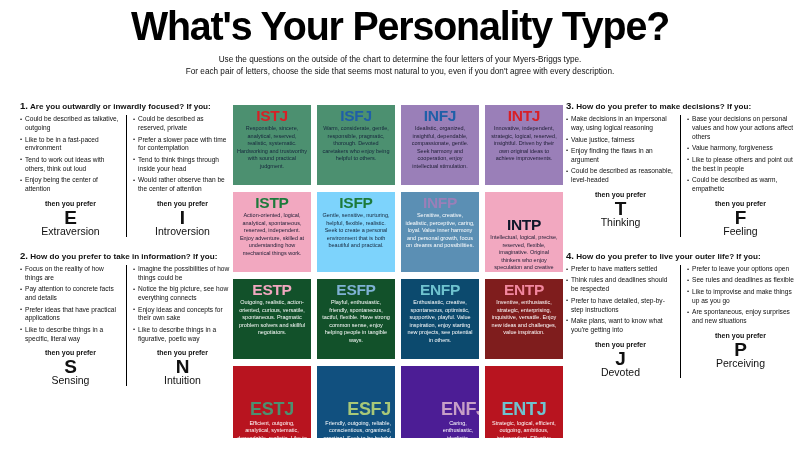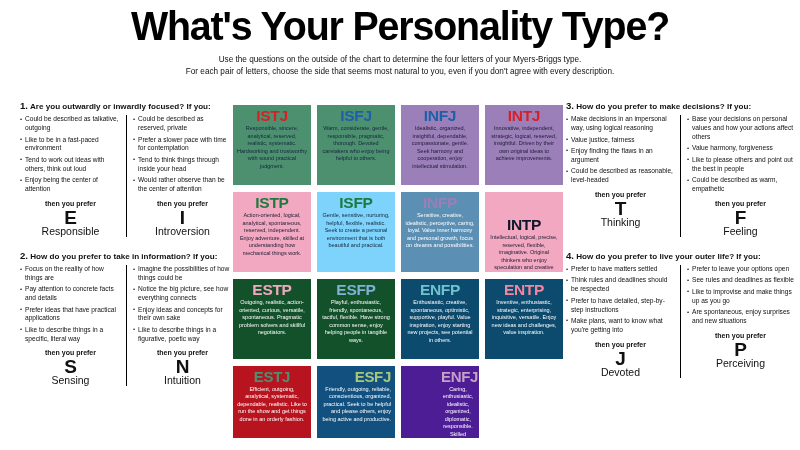--- a/index.html
+++ b/index.html
@@ -119,21 +119,21 @@
     font-size: 15.5px;
     font-weight: bold;
     line-height: 1.05;
     letter-spacing: -0.3px;
     margin-bottom: 1px;
   }
   .type-desc {
     font-size: 5.5px;
     line-height: 1.37;
   }
-  .row4 .type-code { font-size: 15px; }
+  .row4 .type-code { font-size: 18px; margin-top: 31px; }
 </style>
 </head>
 <body>
 
 <div class="page">
 
   <h1 class="title">What's Your Personality Type?</h1>
   <div class="subtitle">
     <div>Use the questions on the outside of the chart to determine the four letters of your Myers-Briggs type.</div>
     <div>For each pair of letters, choose the side that seems most natural to you, even if you don't agree with every description.</div>
@@ -151,21 +151,21 @@
         <div class="qcols">
           <div class="qcol left">
             <ul class="bullets">
               <li>Could be described as talkative, outgoing</li>
               <li>Like to be in a fast-paced environment</li>
               <li>Tend to work out ideas with others, think out loud</li>
               <li>Enjoy being the center of attention</li>
             </ul>
             <div class="then">then you prefer</div>
             <div class="letter">E</div>
-            <div class="lname">Responsible</div>
+            <div class="lname">Extraversion</div>
           </div>
           <div class="qcol right">
             <ul class="bullets">
               <li>Could be described as reserved, private</li>
               <li>Prefer a slower pace with time for contemplation</li>
               <li>Tend to think things through inside your head</li>
               <li>Would rather observe than be the center of attention</li>
             </ul>
             <div class="then">then you prefer</div>
             <div class="letter">I</div>
@@ -249,36 +249,40 @@
           <div class="type-desc">Outgoing, realistic, action-oriented, curious, versatile, spontaneous. Pragmatic problem solvers and skillful negotiators.</div>
         </div>
         <div class="type-card" style="background-color: rgb(18, 81, 42); color: rgb(255, 255, 255);">
           <div class="type-code" style="color: rgb(127, 178, 212);">ESFP</div>
           <div class="type-desc">Playful, enthusiastic, friendly, spontaneous, tactful, flexible. Have strong common sense, enjoy helping people in tangible ways.</div>
         </div>
         <div class="type-card" style="background-color: #0c4a6e; color: rgb(255, 255, 255);">
           <div class="type-code" style="color: rgb(111, 195, 207);">ENFP</div>
           <div class="type-desc">Enthusiastic, creative, spontaneous, optimistic, supportive, playful. Value inspiration, enjoy starting new projects, see potential in others.</div>
         </div>
-        <div class="type-card" style="background-color: #0c4a6e; color: rgb(255, 255, 255);">
+        <div class="type-card" style="background-color: #7f1d1d; color: rgb(255, 255, 255);">
           <div class="type-code" style="color: rgb(242, 135, 159);">ENTP</div>
           <div class="type-desc">Inventive, enthusiastic, strategic, enterprising, inquisitive, versatile. Enjoy new ideas and challenges, value inspiration.</div>
         </div>
 
         <div class="type-card row4" style="background-color: rgb(184, 20, 31); color: rgb(255, 255, 255);">
           <div class="type-code" style="color: rgb(76, 144, 112);">ESTJ</div>
           <div class="type-desc">Efficient, outgoing, analytical, systematic, dependable, realistic. Like to run the show and get things done in an orderly fashion.</div>
         </div>
         <div class="type-card row4" style="background-color: rgb(17, 80, 127); color: rgb(255, 255, 255); text-align: right;">
           <div class="type-code" style="color: rgb(168, 200, 120);">ESFJ</div>
           <div class="type-desc">Friendly, outgoing, reliable, conscientious, organized, practical. Seek to be helpful and please others, enjoy being active and productive.</div>
         </div>
         <div class="type-card row4" style="background-color: #4c1d95; color: rgb(255, 255, 255); padding-left: 40px;">
           <div class="type-code" style="color: rgb(199, 159, 199);">ENFJ</div>
           <div class="type-desc">Caring, enthusiastic, idealistic, organized, diplomatic, responsible. Skilled communicators who value connection with people.</div>
+        </div>
+        <div class="type-card row4" style="background-color: rgb(184, 20, 31); color: rgb(255, 255, 255);">
+          <div class="type-code" style="color: rgb(111, 195, 207);">ENTJ</div>
+          <div class="type-desc">Strategic, logical, efficient, outgoing, ambitious, independent. Effective organizers of people and long-range planners.</div>
         </div>
 
       </div>
     </div>
 
     <div class="col-right">
 
       <div class="qblock q3">
         <div class="qhead">
           <span class="qnum">3.</span>

